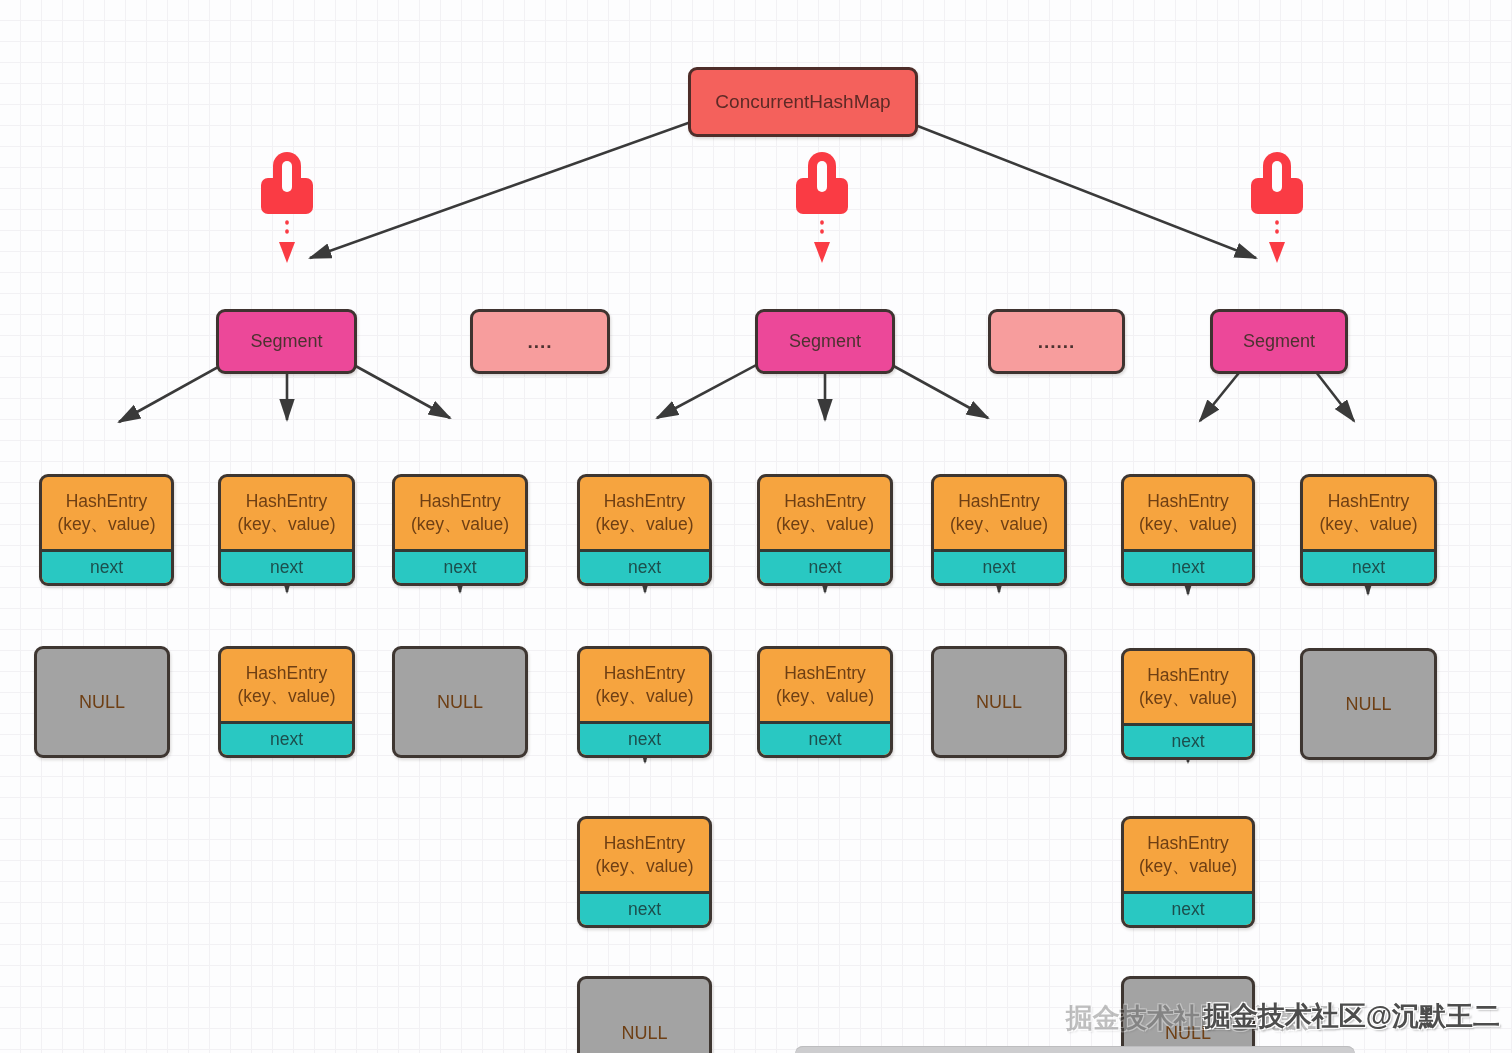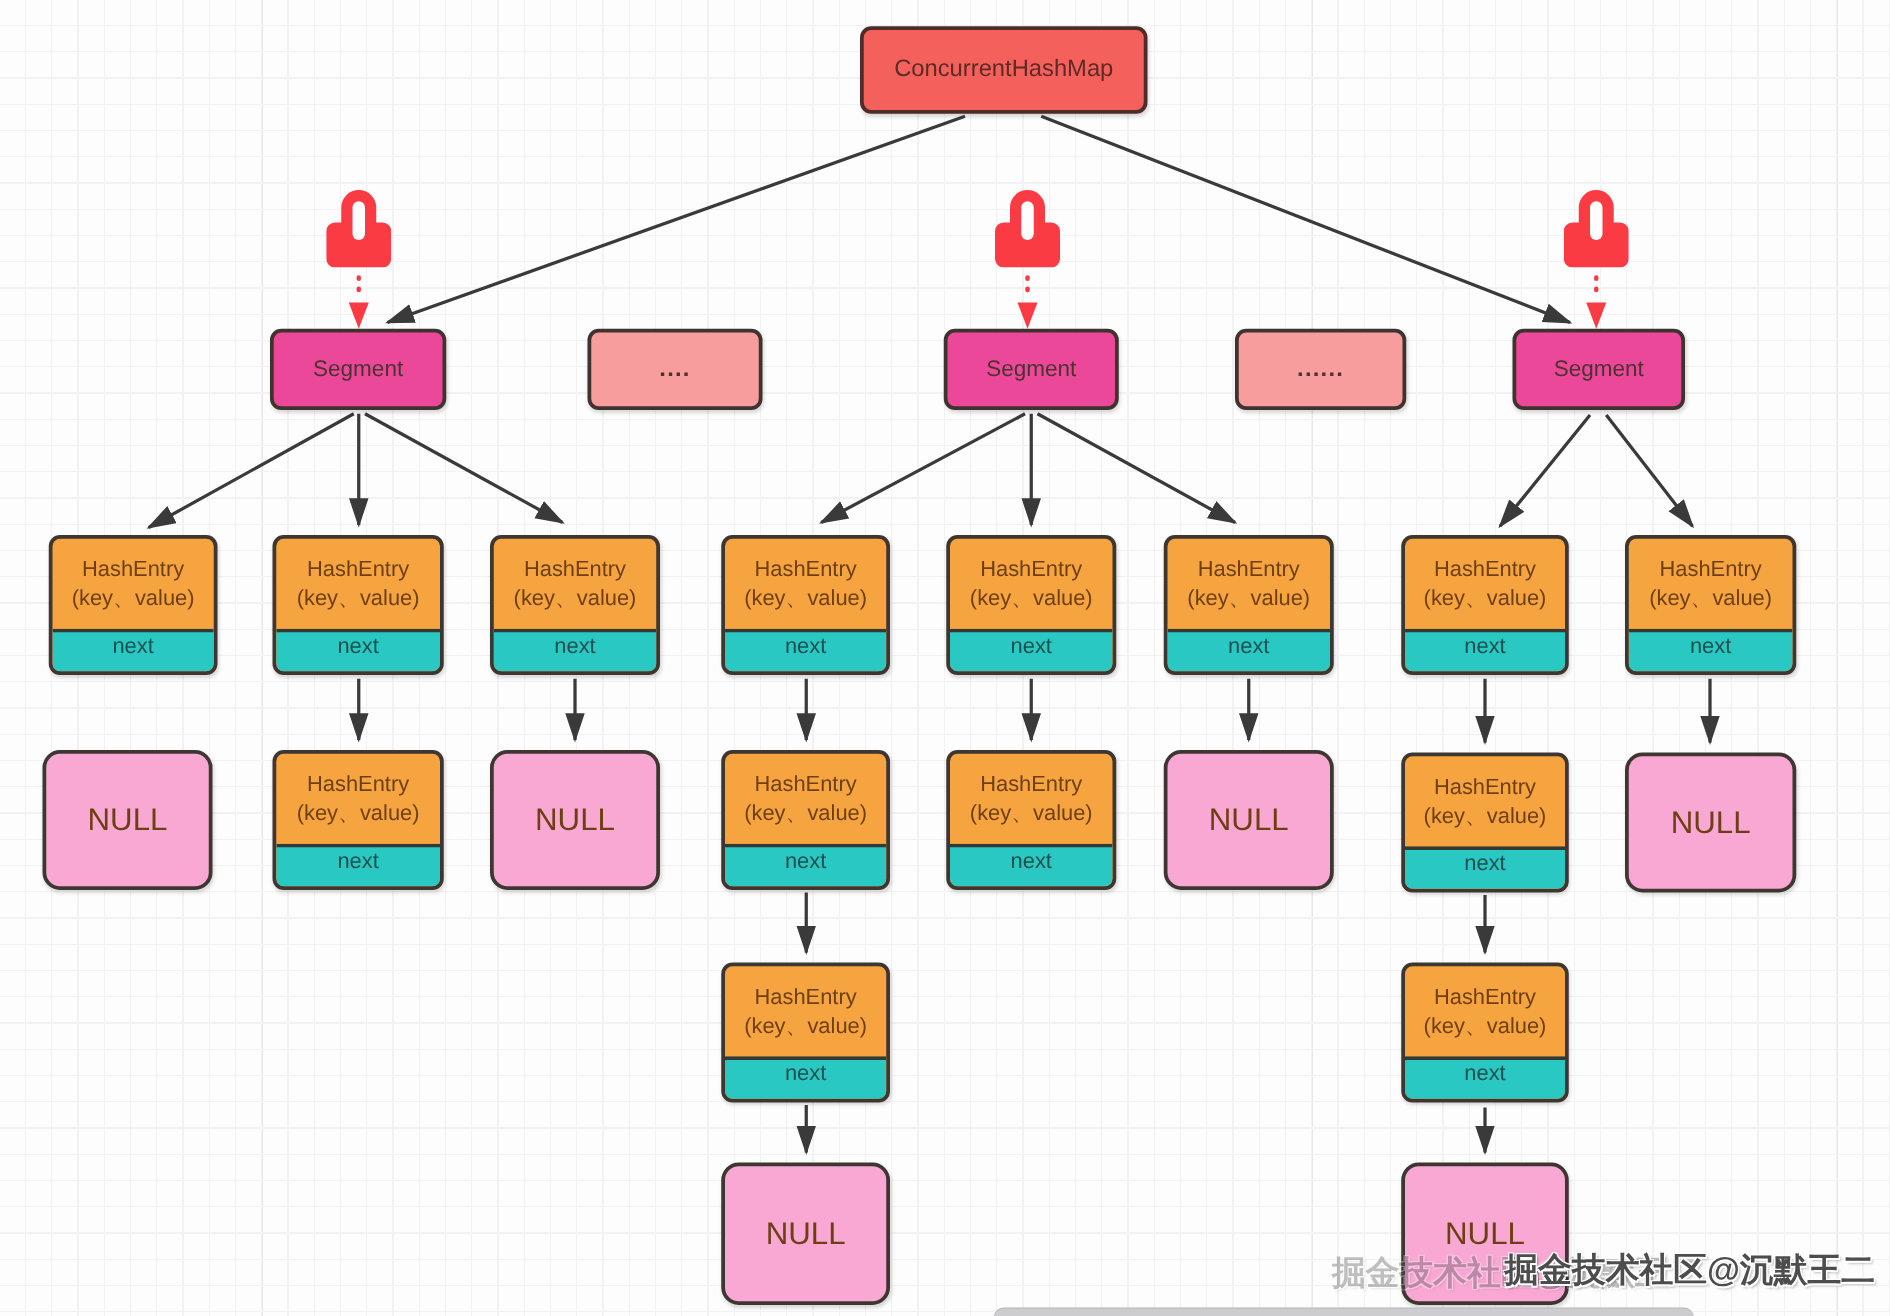--- a/index.html
+++ b/index.html
@@ -16,25 +16,25 @@
   .box{position:absolute;box-sizing:border-box;border:3px solid #3e3631;border-radius:9px;
        display:flex;align-items:center;justify-content:center;text-align:center;
        box-shadow:1px 2px 3px rgba(60,50,40,.18);}
   .rootbox{background:#f4615c;border-color:#4e2d29;color:#5e2a26;font-size:19px;}
   .seg{background:#ec4899;border-color:#3f3330;color:#4c3230;font-size:18px;}
   .dots{background:#f79d9d;border-color:#3f3330;color:#4c3230;font-size:19px;font-weight:bold;letter-spacing:1px;}
   .hash{background:#f6a43f;flex-direction:column;align-items:stretch;justify-content:flex-start;padding:0;overflow:hidden;}
   .hash .htop{height:72px;display:flex;flex-direction:column;align-items:center;justify-content:center;
               color:#6e3f14;font-size:17.5px;line-height:1.3;}
   .hash .hnext{flex:1;background:#29c8c2;border-top:3px solid #3039343;border-top:3px solid #333a35;
-               display:flex;justify-content:center;color:#1c4f4d;font-size:17.5px;border-radius:0 0 6px 6px;}
-  .nullbox{background:#f9a8d4;color:#6e3f14;font-size:25px;border-radius:14px;}
+               display:flex;align-items:center;justify-content:center;color:#1c4f4d;font-size:17.5px;border-radius:0 0 6px 6px;}
+  .nullbox{background:#a3a3a3;color:#6e3f14;font-size:18px;}
   .lock{position:absolute;width:52px;height:62px;}
   svg.arrows{position:absolute;left:0;top:0;z-index:0;}
-  .node{z-index:1;}
+  .node{z-index:1;margin-top:46px;}
   .watermark{position:absolute;right:12px;top:998px;font-size:27px;font-weight:bold;color:#4d4d4d;
     white-space:nowrap;z-index:3;
     text-shadow:-1px -1px 0 #fff,1px -1px 0 #fff,-1px 1px 0 #fff,1px 1px 0 #fff,2px 2px 2px rgba(0,0,0,.25);}
   .watermark.ghost{right:150px;top:1000px;opacity:.35;}
   .bottombar{position:absolute;left:795px;top:1046px;width:560px;height:16px;border-radius:8px;
     background:#cdcdcf;box-shadow:inset 0 1px 0 #bdbdbf;z-index:2;}
 </style>
 </head>
 <body>
 

